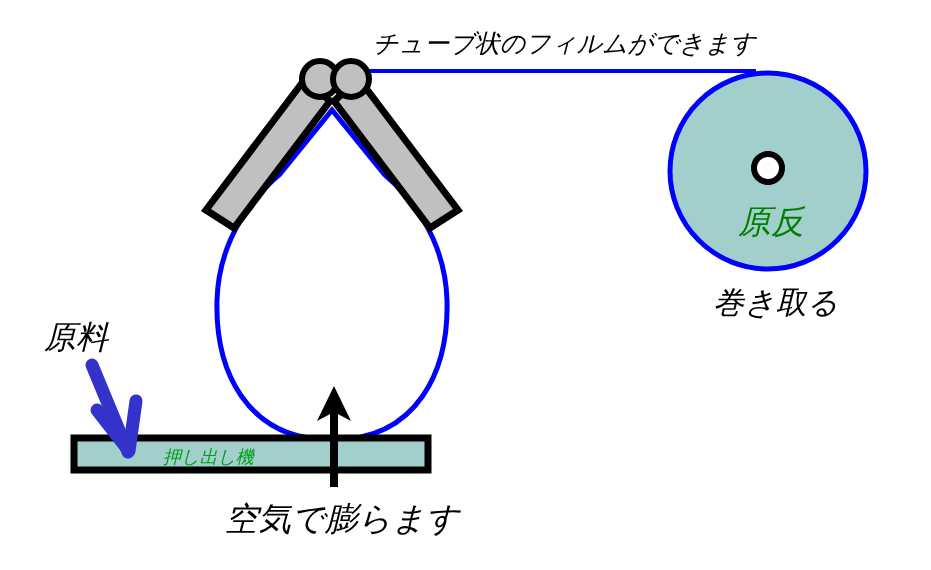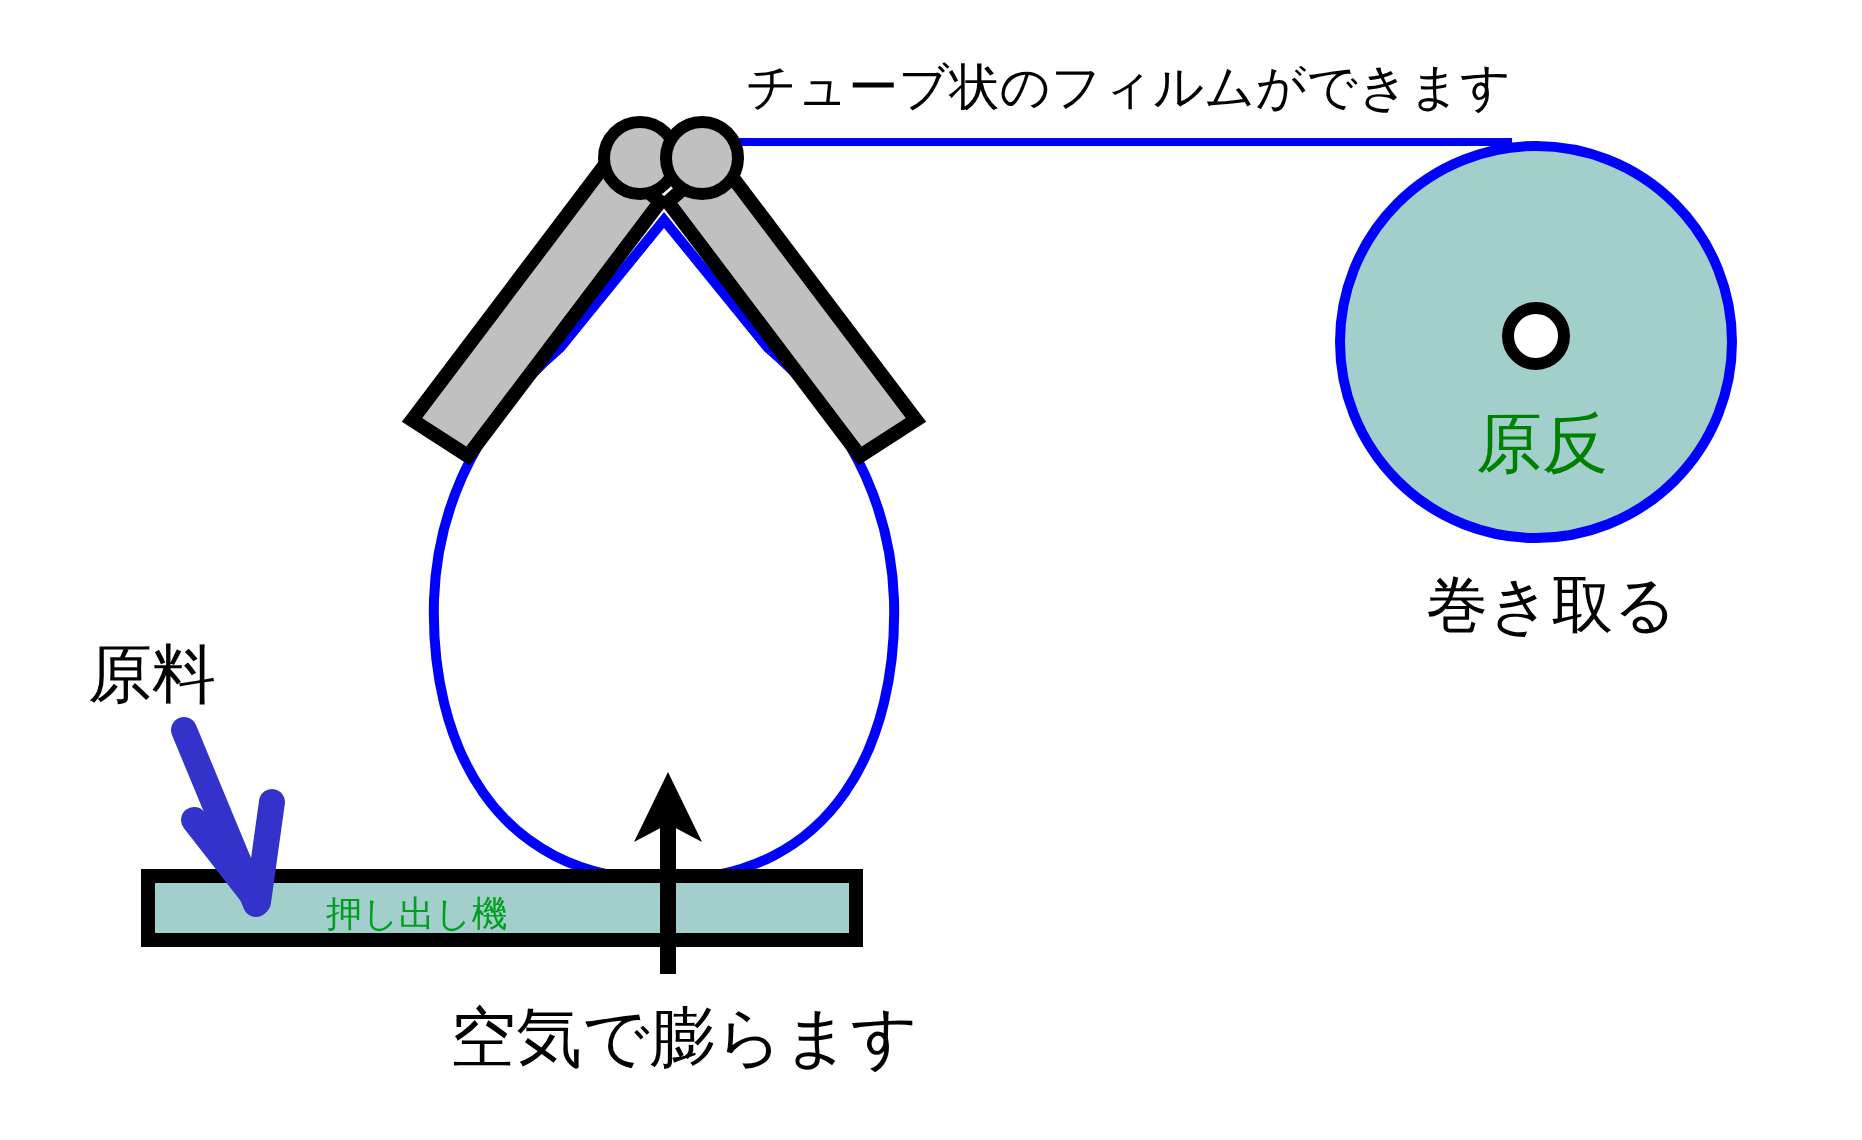--- a/index.html
+++ b/index.html
@@ -13,20 +13,21 @@
     position: relative;
     overflow: hidden;
     font-family: "DejaVu Sans", "Liberation Sans", sans-serif;
   }
   #diagram-root {
     position: absolute;
     left: 0;
     top: 0;
     width: 931px;
     height: 570px;
+    font-style: italic;
   }
   svg.diagram-canvas {
     display: block;
     width: 931px;
     height: 570px;
   }
   .lbl {
     font-family: "DejaVu Sans", "Liberation Sans", sans-serif;
     dominant-baseline: alphabetic;
   }

